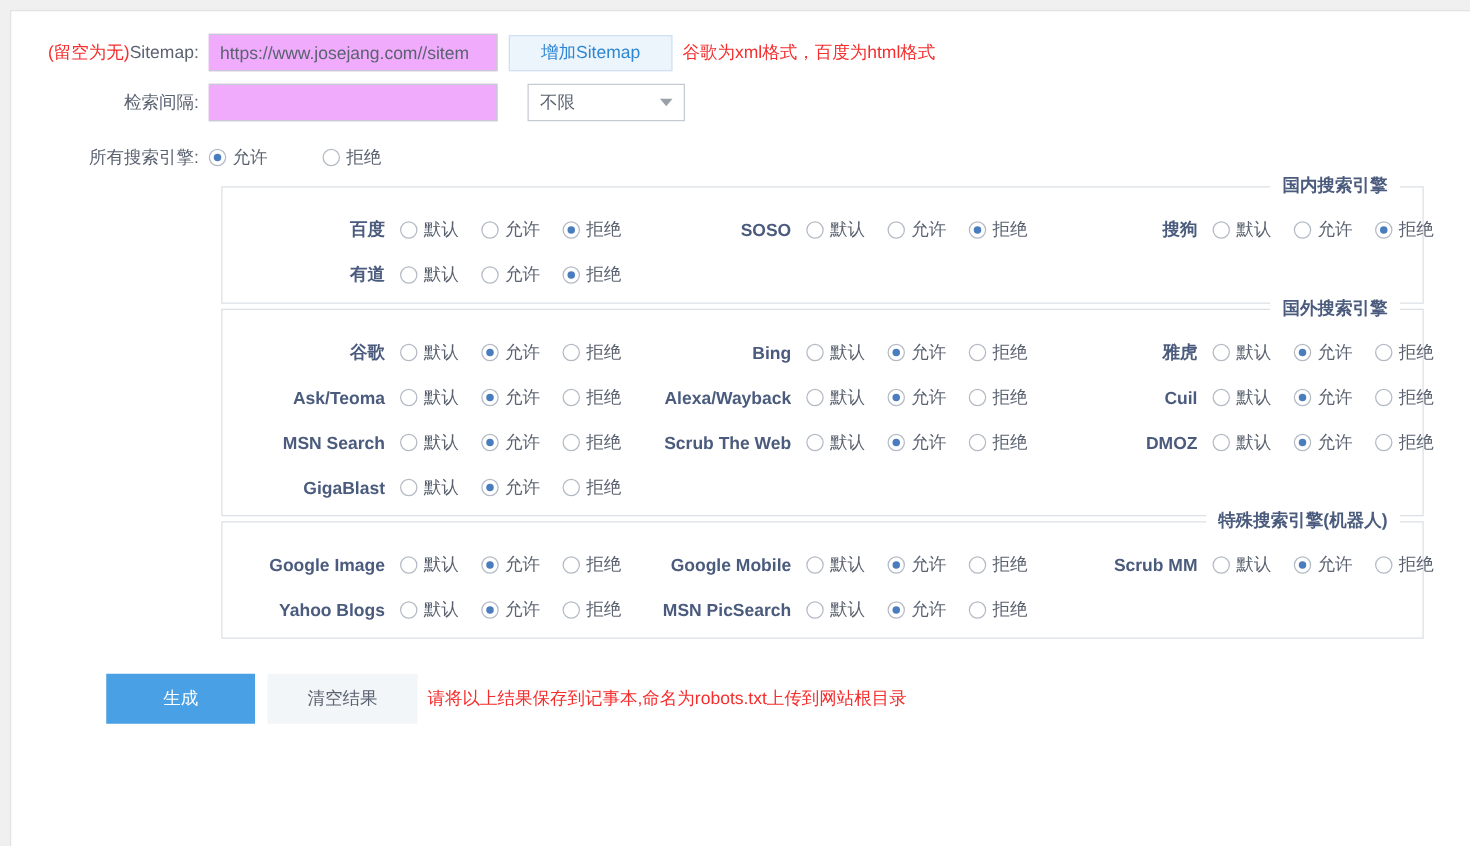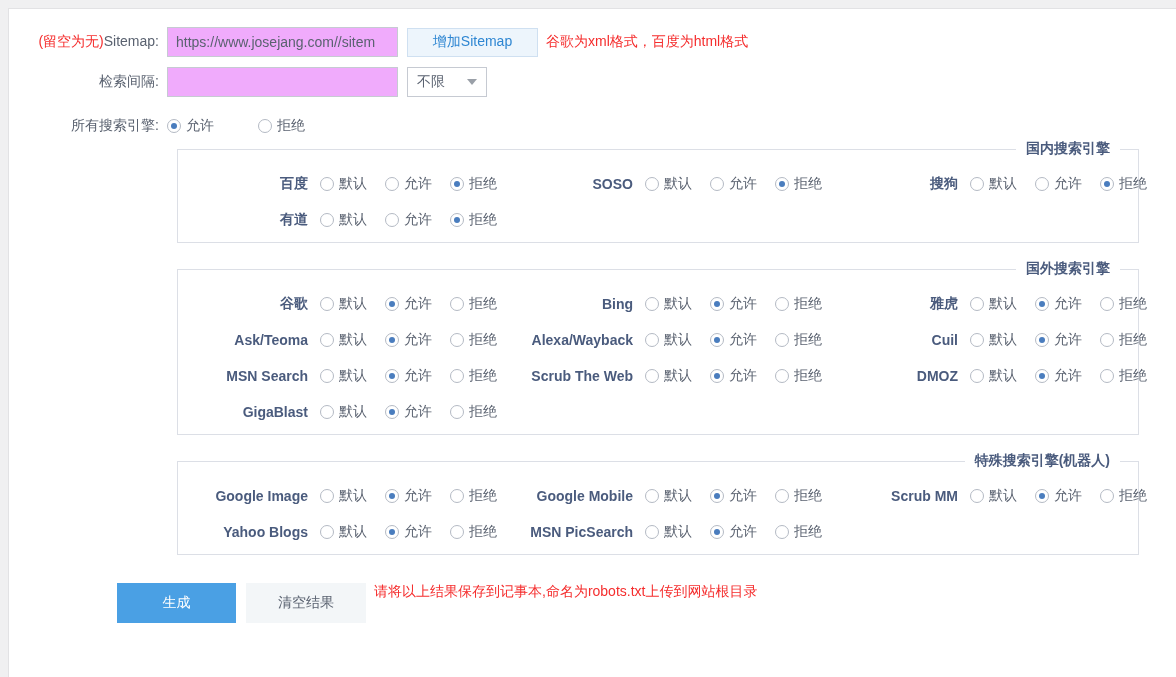--- a/index.html
+++ b/index.html
@@ -34,55 +34,55 @@
   .row-sitemap { margin-top:10px; }
   .row-interval { margin-top:10px; }
   .row-allengines { margin-top:18px; height:20px;align-items:flex-end; }
   .btn-light {
     width:131px; height:29px; background:#edf5fc; border:1px solid #cfe0f1;
     color:#2e86d2; font-size:14px; cursor:pointer;
     font-family:"Liberation Sans","DejaVu Sans",sans-serif;
   }
   .tip-red { color:#f52d2d; margin-left:8px; white-space:nowrap; }
   .select-box {
-    width:80px; height:30px; border:1px solid #c6cad2; background:#fff;
-    margin-left:0; display:flex; align-items:center; justify-content:space-between;
+    width:126px; height:30px; border:1px solid #c6cad2; background:#fff;
+    margin-left:15px; display:flex; align-items:center; justify-content:space-between;
     padding:0 9px; cursor:pointer; color:#5a6270;font-family:Liberation Serif, serif;
   }
   .caret {
     width:0; height:0;
     border-left:5px solid transparent; border-right:5px solid transparent;
     border-top:6px solid #9aa0a8;
   }
   .radio {
     width:14px; height:14px; border:1px solid #b4bac4; border-radius:50%;
     background:#fff; position:relative; flex:0 0 14px; cursor:pointer;
   }
   .radio.checked::after {
     content:""; position:absolute; left:3px; top:3px; right:3px; bottom:3px;
     border-radius:50%; background:#4a7dbe;
   }
   .option { display:flex; align-items:center; width:65px; }
   .option .opt-label { margin-left:5px; color:#5a6270; white-space:nowrap; }
   .groups-wrap { margin-left:168px; width:962px; margin-top:14px; }
   .group {
-    position:relative; border:1px solid #dcdfe6; margin-bottom:26px;
+    position:relative; border:1px solid #dcdfe6; margin-bottom:4px;
     padding:24px 12px 12px 12px;
   }
   .group-legend {
     position:absolute; top:-10px; right:18px; background:#fff;
     padding:0 10px; font-weight:bold; color:#4a5b7d; white-space:nowrap;
   }
   .engine-grid { display:grid; grid-template-columns:repeat(3,1fr); row-gap:16px; }
   .engine-item { display:flex; align-items:center; height:20px; }
   .engine-name {
     flex:0 0 130px; text-align:right; font-weight:bold; color:#4a5b7d;
     padding-right:12px; white-space:nowrap;
   }
-  .footer { display:flex; margin-left:108px; margin-top:28px; }
+  .footer { display:flex; align-items:center; margin-left:76px; margin-top:28px; }
   .btn-primary {
     width:119px; height:40px; background:#4aa0e4; border:none; color:#fff;
     font-size:14px; cursor:pointer;
     font-family:"Liberation Sans","DejaVu Sans",sans-serif;
   }
   .btn-clear {
     width:120px; height:40px; background:#f3f6f8; border:none; color:#5a6270;
     font-size:14px; margin-left:10px; cursor:pointer;
     font-family:"Liberation Sans","DejaVu Sans",sans-serif;
   }

